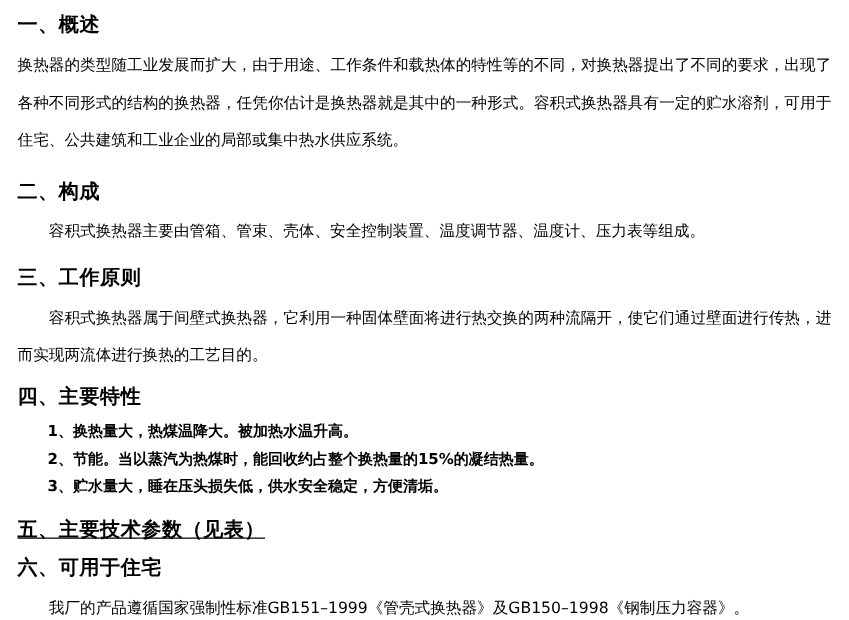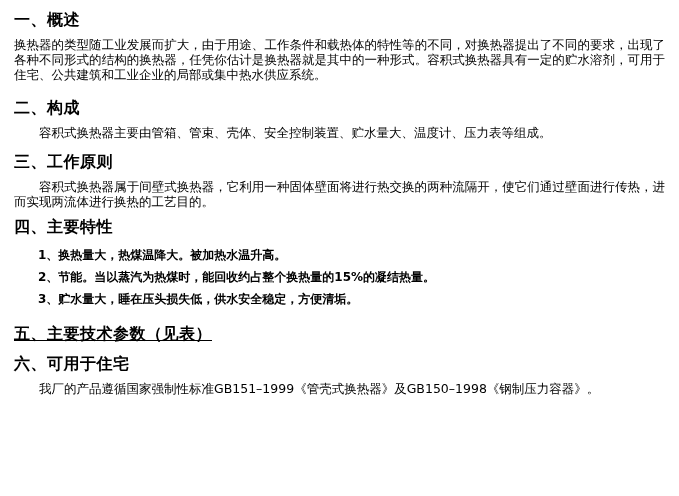--- a/index.html
+++ b/index.html
@@ -27,21 +27,21 @@
   h2.heading {
     font-size: 16px;
     font-weight: bold;
     margin: 0 0 7px 0;
     padding: 0;
     line-height: 20px;
     letter-spacing: 0.5px;
   }
   p.para {
     font-size: 12.5px;
-    line-height: 15px;
+    line-height: 30px;
     margin: 0 0 2px 0;
     text-align: justify;
     text-justify: inter-ideograph;
     text-indent: 2em;
   }
   p.para.noindent {
     text-indent: 0;
   }
   ol.featlist {
     list-style: none;
@@ -67,21 +67,21 @@
 
 <div class="page">
 
   <div class="section sec-overview">
     <h2 class="heading">一、概述</h2>
     <p class="para noindent">换热器的类型随工业发展而扩大，由于用途、工作条件和载热体的特性等的不同，对换热器提出了不同的要求，出现了各种不同形式的结构的换热器，任凭你估计是换热器就是其中的一种形式。容积式换热器具有一定的贮水溶剂，可用于住宅、公共建筑和工业企业的局部或集中热水供应系统。</p>
   </div>
 
   <div class="section sec-structure">
     <h2 class="heading">二、构成</h2>
-    <p class="para">容积式换热器主要由管箱、管束、壳体、安全控制装置、贮水量大、温度计、压力表等组成。</p>
+    <p class="para">容积式换热器主要由管箱、管束、壳体、安全控制装置、温度调节器、温度计、压力表等组成。</p>
   </div>
 
   <div class="section sec-principle">
     <h2 class="heading">三、工作原则</h2>
     <p class="para">容积式换热器属于间壁式换热器，它利用一种固体壁面将进行热交换的两种流隔开，使它们通过壁面进行传热，进而实现两流体进行换热的工艺目的。</p>
   </div>
 
   <div class="section sec-features">
     <h2 class="heading">四、主要特性</h2>
     <ol class="featlist">

